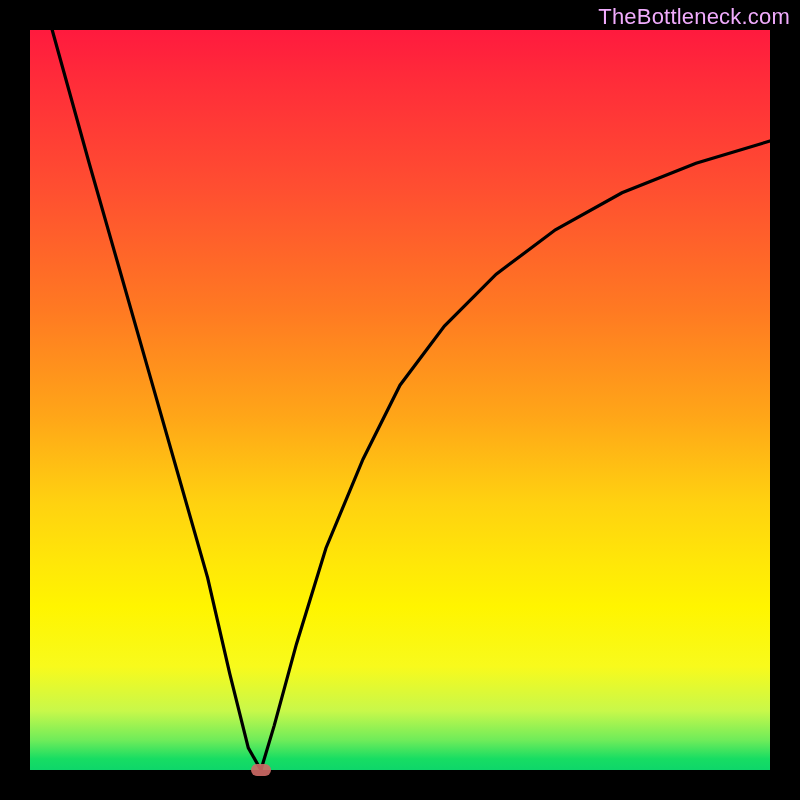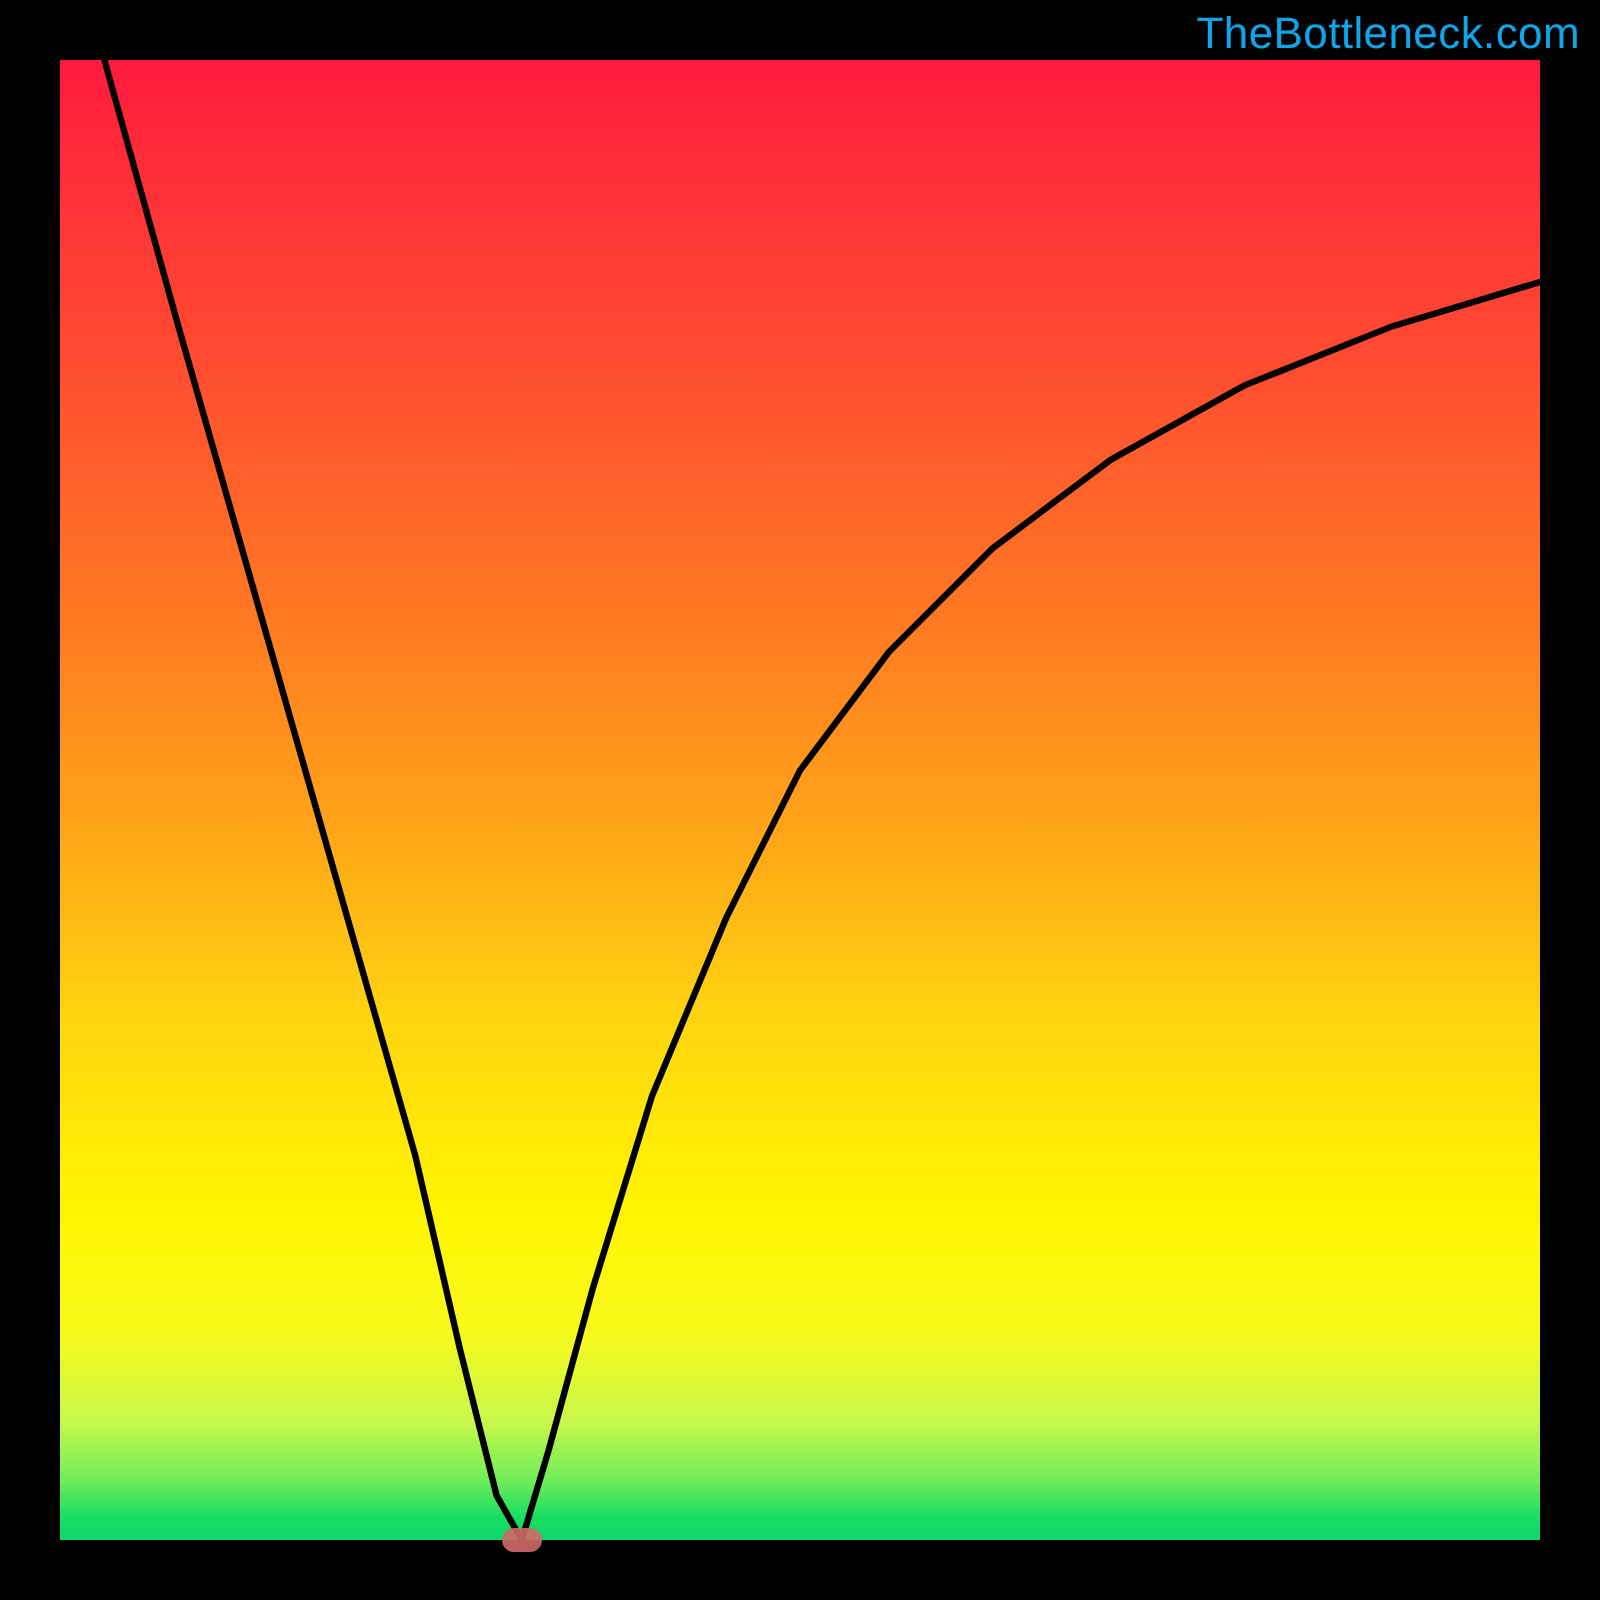--- a/index.html
+++ b/index.html
@@ -40,21 +40,21 @@
       #c8f84a 92%,
       #6eec5a 96%,
       #17dd63 98.5%,
       #0ed66a 100%
     );
   }
   .watermark {
     position: absolute;
     top: 4px;
     right: 10px;
-    color: #0ea5e9;
+    color: #f0abfc;
     font-size: 22px;
     letter-spacing: 0.2px;
     user-select: none;
   }
   svg.curve {
     position: absolute;
     left: 0;
     top: 0;
     width: 740px;
     height: 740px;

